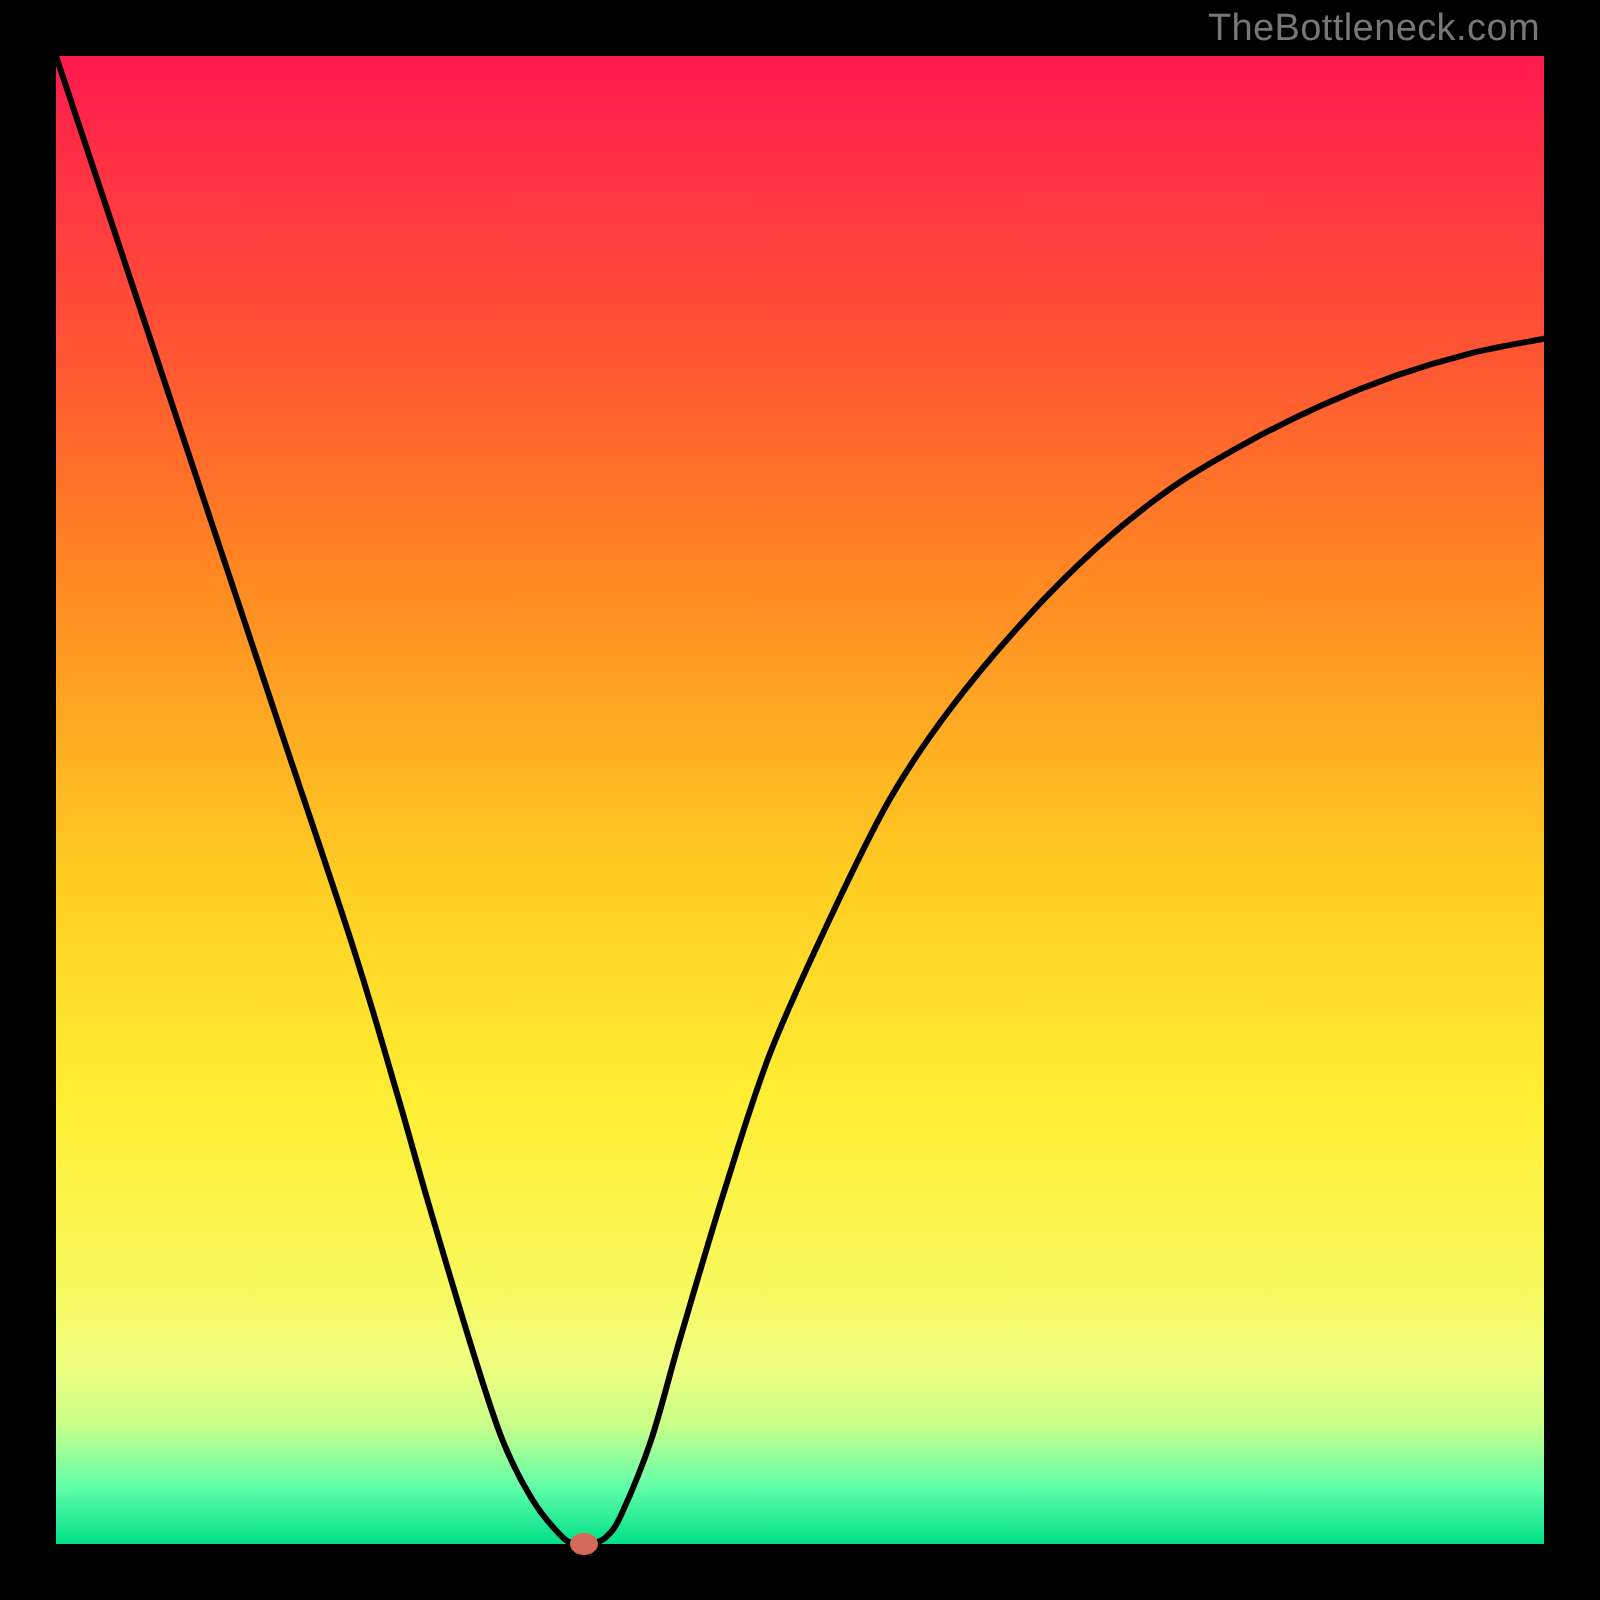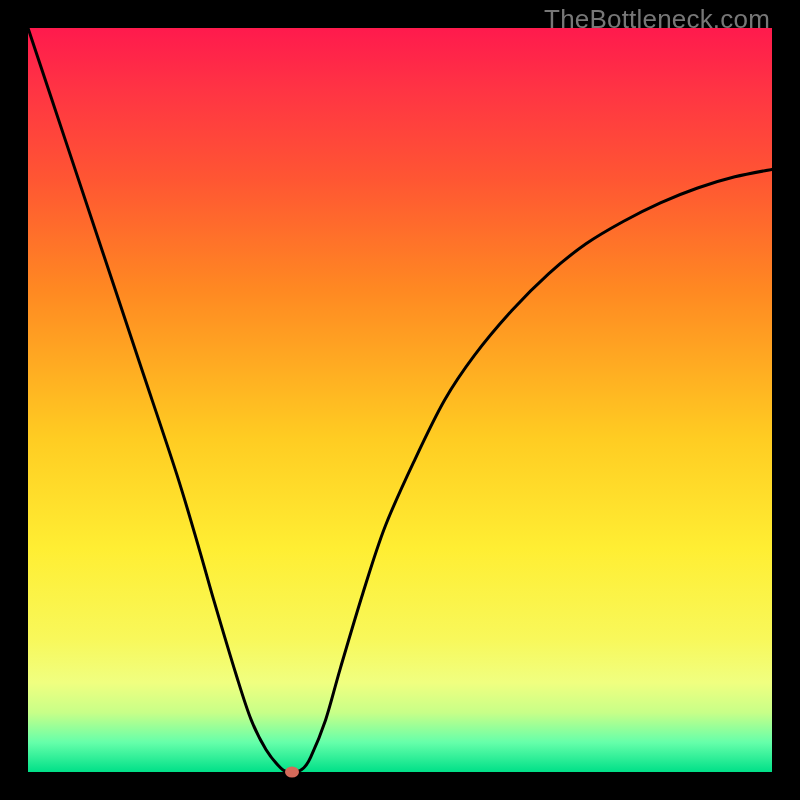--- a/index.html
+++ b/index.html
@@ -32,21 +32,21 @@
       #66ffaa 96%,
       #00e088 100%
     );
   }
 
   .watermark {
     position: absolute;
     top: 4px;
     right: 30px;
     color: #777;
-    font-size: 26px;
+    font-size: 19px;
     font-weight: 500;
     letter-spacing: 0.2px;
   }
 
   .curve {
     position: absolute;
     top: 0; left: 0;
     width: 744px; height: 744px;
   }
 

